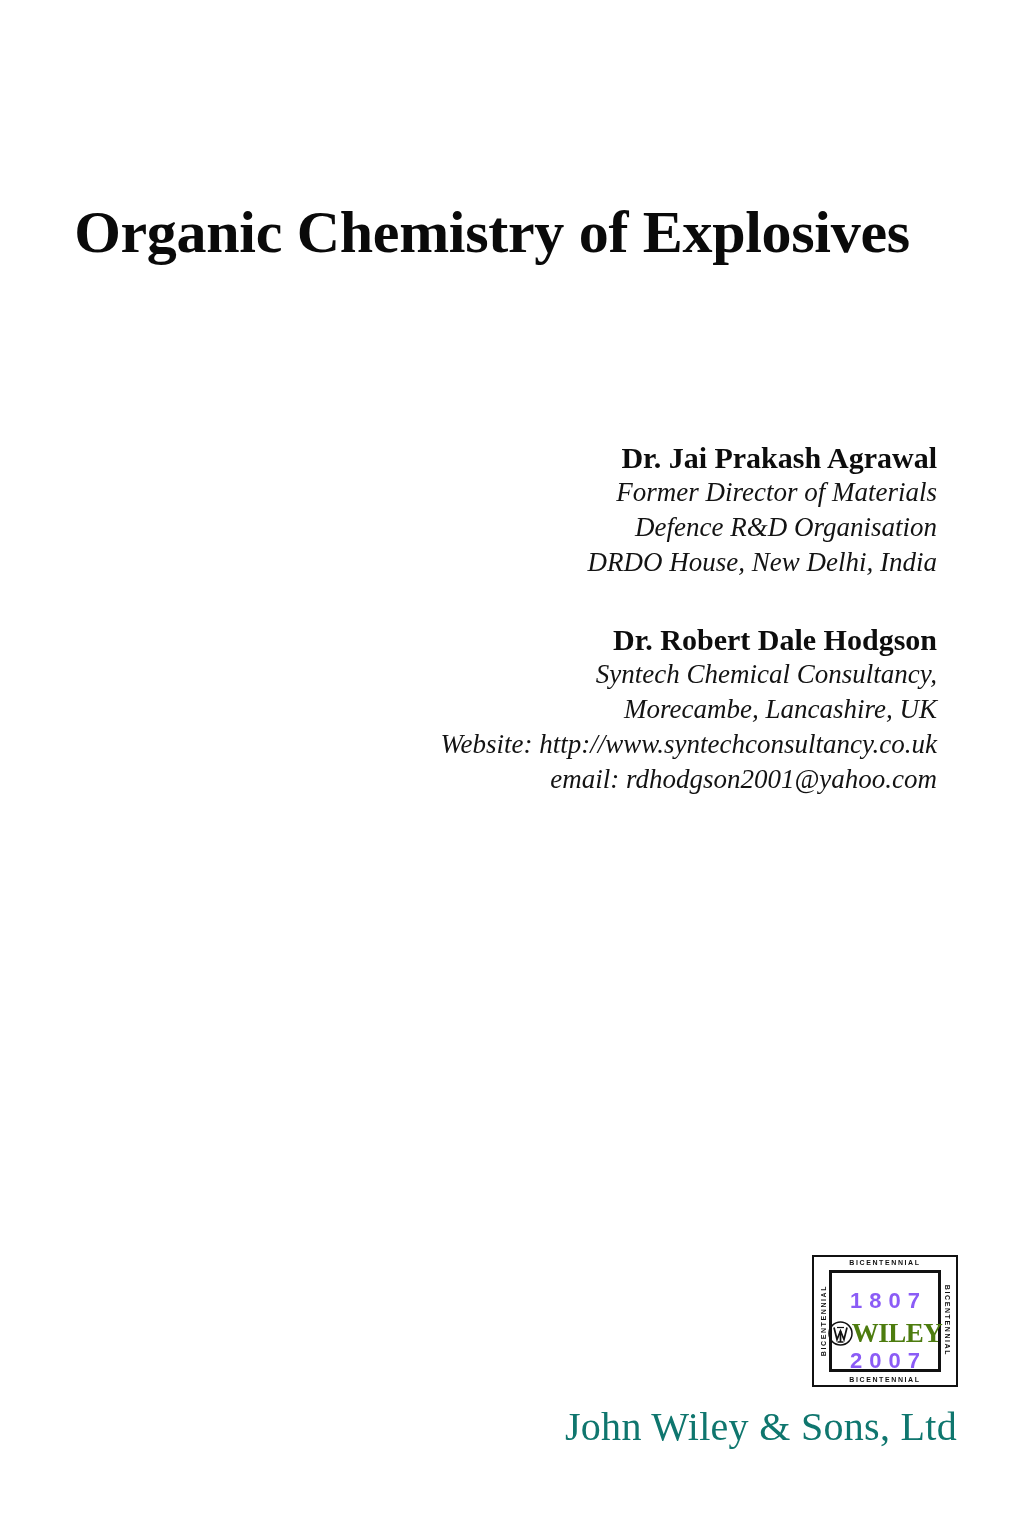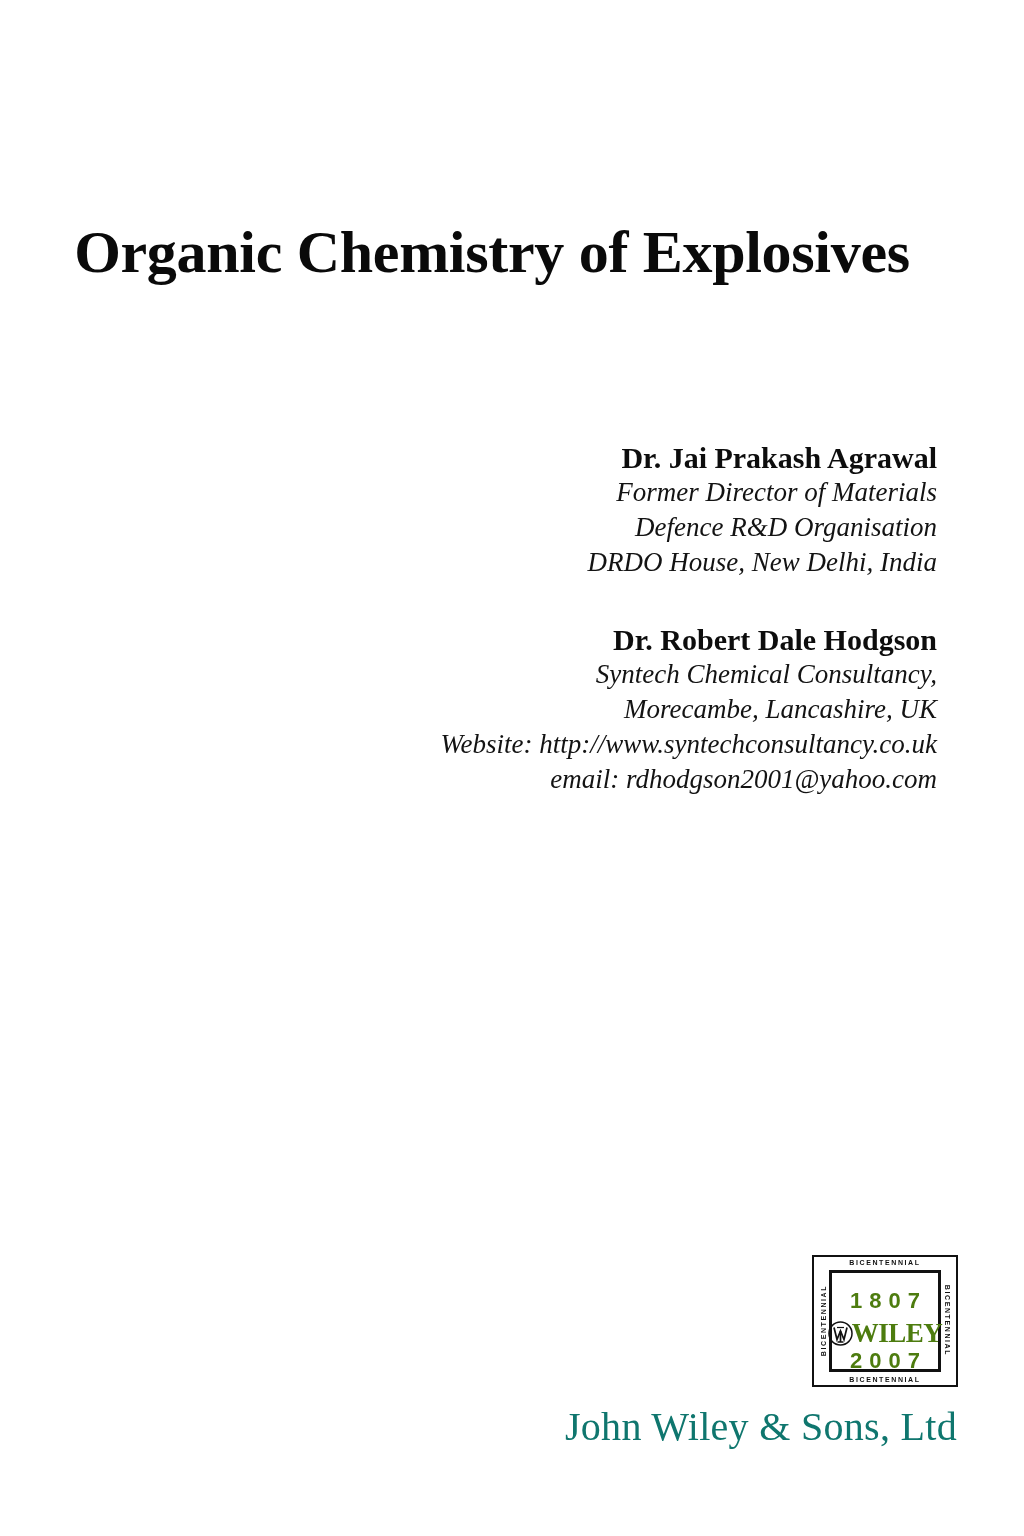--- a/index.html
+++ b/index.html
@@ -18,21 +18,21 @@
     width: 1024px;
     height: 1536px;
     background: #ffffff;
     overflow: hidden;
   }
 
   
   .book-title {
     position: absolute;
     left: 0;
-    top: 216px;
+    top: 196px;
     width: 984px;
     text-align: center;
     font-family: "Liberation Serif", "DejaVu Serif", serif;
     font-weight: bold;
     font-size: 60px;
     line-height: 72px;
     letter-spacing: -0.3px;
     color: #0a0a0a;
     white-space: nowrap;
   }
@@ -133,21 +133,21 @@
   .logo-year {
     position: absolute;
     left: 0;
     width: 100%;
     text-align: center;
     font-family: "Liberation Sans", "DejaVu Sans", sans-serif;
     font-weight: bold;
     font-size: 22px;
     letter-spacing: 7px;
     text-indent: 7px;
-    color: #4d7c0f;
+    color: #8b5cf6;
     line-height: 24px;
   }
   .logo-year-top { top: 16px; }
   .logo-year-bottom { top: 76px; }
 
   .logo-wordmark {
     position: absolute;
     top: 46px;
     left: 0;
     width: 100%;

